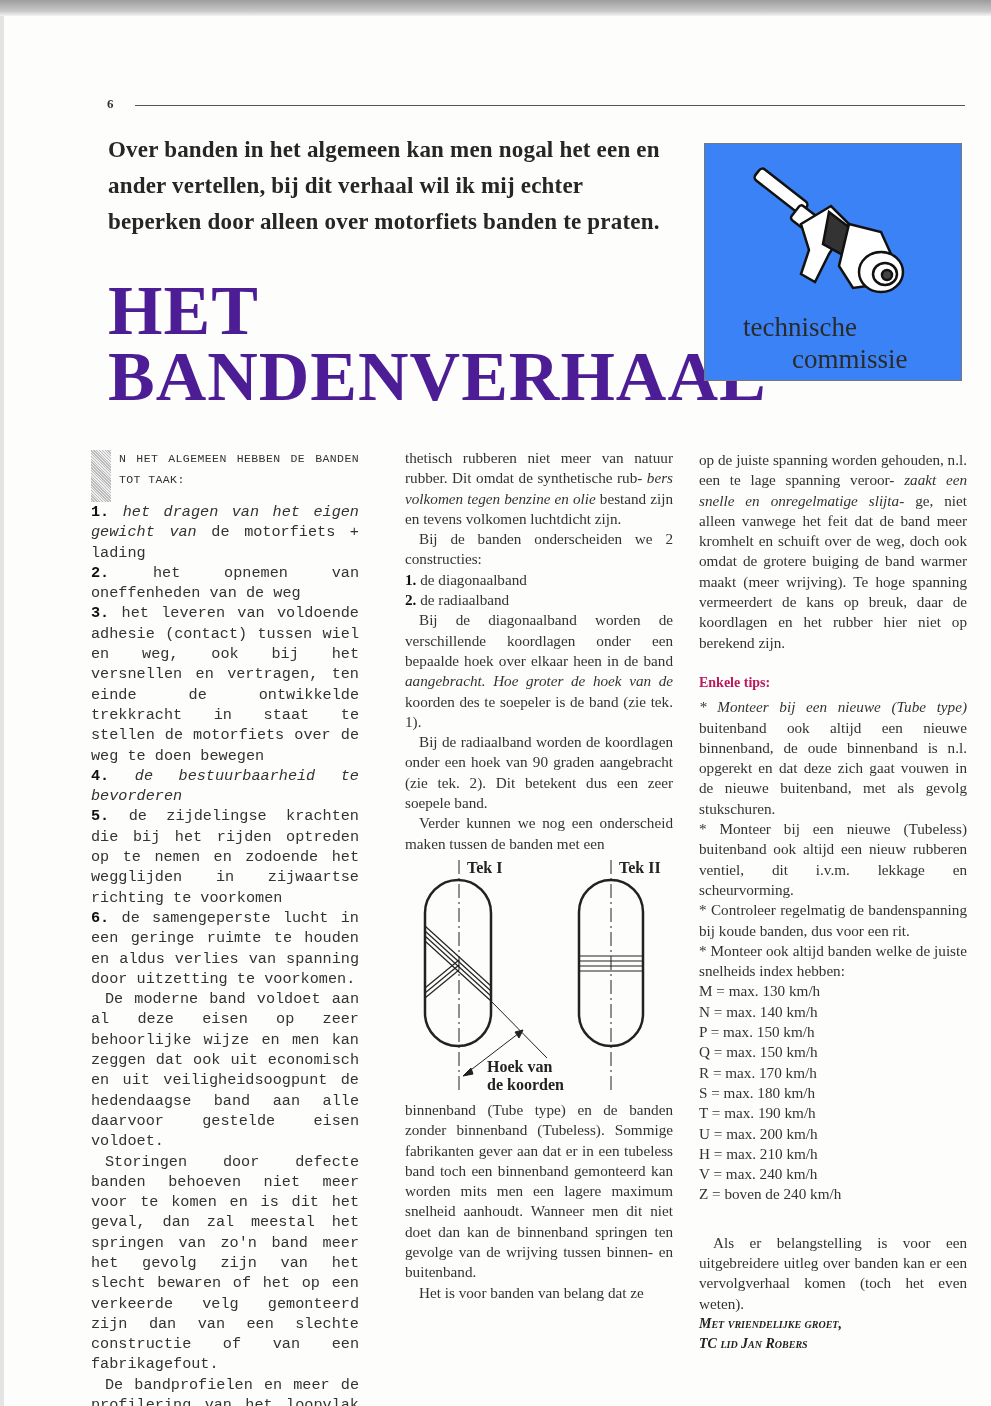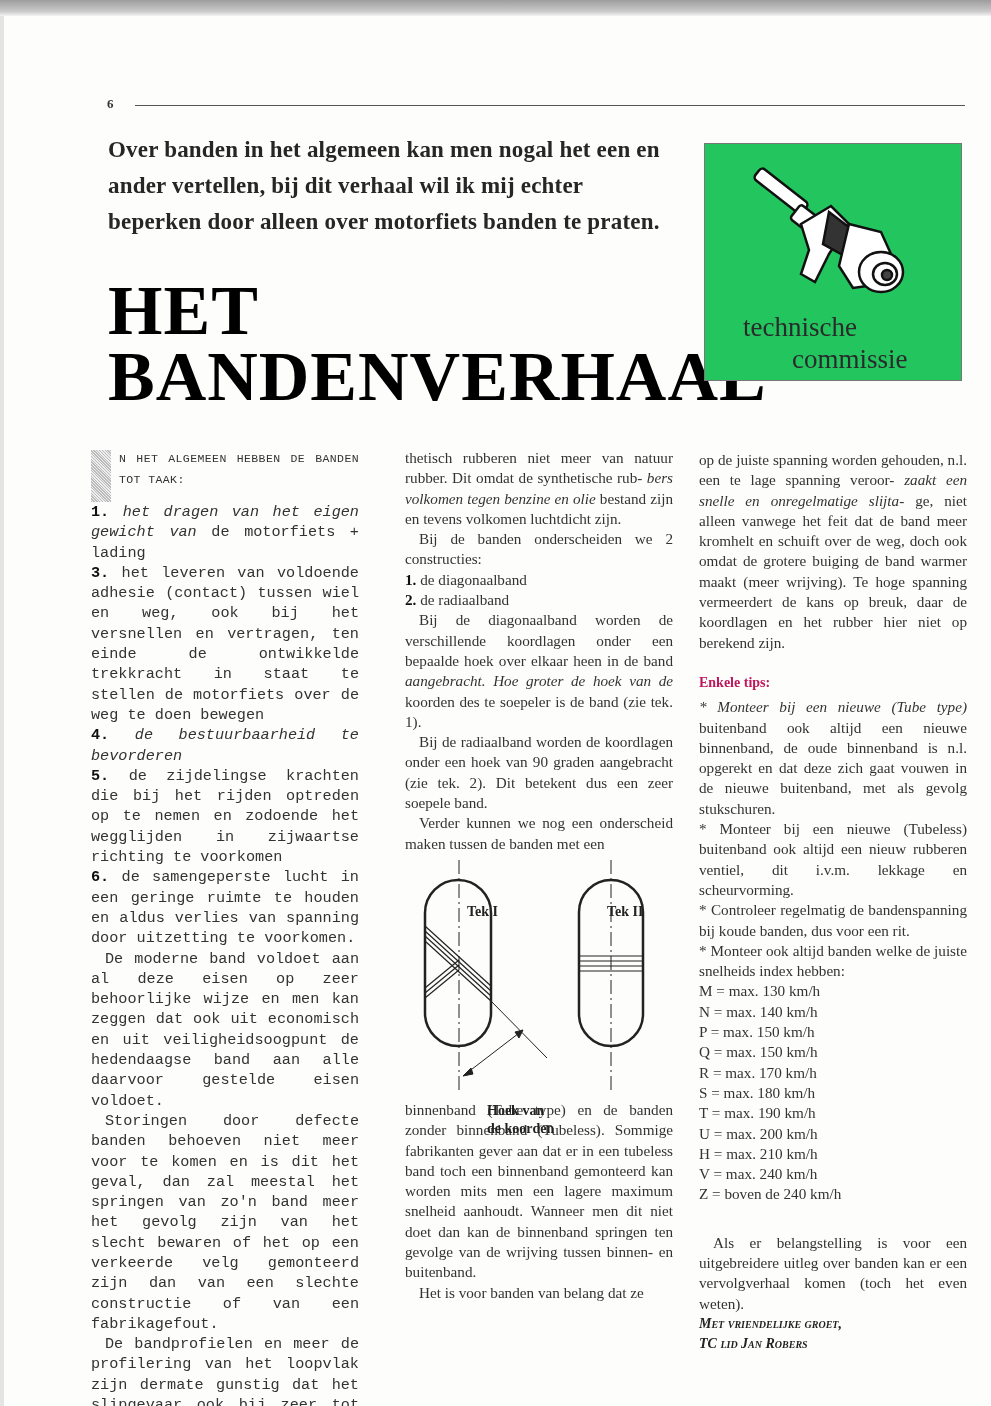--- a/index.html
+++ b/index.html
@@ -8,39 +8,39 @@
     font-family:"Liberation Serif", "DejaVu Serif", serif; color:#2a2a2a;
   }
   .scan-top { position:absolute; left:0; top:0; width:991px; height:16px;
     background:linear-gradient(#9d9d9d,#c9c9c9 70%,#f3f3f3); }
   .scan-left { position:absolute; left:0; top:16px; width:4px; height:1390px; background:#e4e4e4; }
   .page-num { position:absolute; left:107px; top:96px; font-size:13px; font-weight:bold; color:#333; }
   .page-rule { position:absolute; left:135px; top:105px; width:830px; height:1px; background:#555; }
   .intro { position:absolute; left:108px; top:132px; width:560px; font-size:23px; font-weight:bold;
     line-height:36px; color:#262626; letter-spacing:0.2px; }
   .title { position:absolute; left:108px; top:278px; font-size:70px; font-weight:bold; line-height:66px;
-    color:#000000; letter-spacing:1px; }
-  .logo-box { position:absolute; left:704px; top:143px; width:256px; height:236px; border:1px solid #777; background:#22c55e; }
+    color:#4c1d95; letter-spacing:1px; }
+  .logo-box { position:absolute; left:704px; top:143px; width:256px; height:236px; border:1px solid #777; background:#3b82f6; }
   .logo-box svg { position:absolute; left:26px; top:10px; }
   .logo-t1 { position:absolute; left:38px; top:168px; font-size:27px; color:#2a2a2a; }
   .logo-t2 { position:absolute; left:87px; top:200px; font-size:27px; color:#2a2a2a;text-align:right; }
   .col { position:absolute; width:268px; font-size:15.2px; line-height:20.3px; text-align:justify; color:#333; }
   .col p { margin:0; }
   .col .ind { text-indent:14px; }
   .c1 { left:91px; top:448px;font-family:Liberation Mono, monospace; }
   .c2 { left:405px; top:448px; }
   .c3 { left:699px; top:450px; }
   .dropcap { float:left; width:20px; height:52px; margin:2px 8px 0 0;
     background:repeating-linear-gradient(45deg,#bbb 0 1px,#eee 1px 2px); }
   .smallcaps { font-variant:small-caps; font-size:11.5px; letter-spacing:0.4px; line-height:20px; }
   .it { font-style:italic; }
   .b { font-weight:bold; color:#111; }
   .tips-h { font-weight:bold; font-size:14px; color:#be185d; margin-top:20px !important; margin-bottom:4px !important; }
   .figure { position:relative; height:236px; margin:4px 0 6px 0; }
-  .fig-lbl { position:absolute; font-weight:bold; font-size:14px; color:#222;margin-top:44px; }
+  .fig-lbl { position:absolute; font-weight:bold; font-size:16px; color:#222; }
   .sign { font-variant:small-caps; font-weight:bold; font-size:14px; color:#222; line-height:20px; }
 </style>
 </head>
 <body>
 
 <div class="scan-top"></div>
 <div class="scan-left"></div>
 
 <div class="page-num">6</div>
 <div class="page-rule"></div>
@@ -67,20 +67,21 @@
   <div class="logo-t1">technische</div>
   <div class="logo-t2">commissie</div>
 </div>
 
 <div class="col c1">
   <p>
     <span class="dropcap"></span>
     <span class="smallcaps">N HET ALGEMEEN HEBBEN DE BANDEN TOT TAAK:</span>
   </p>
   <p style="clear:both"><span class="b">1.</span> <span class="it">het dragen van het eigen gewicht van</span> <span>de motorfiets + lading</span></p>
+  <p><span class="b">2.</span> <span>het opnemen van oneffenheden van de weg</span></p>
   <p><span class="b">3.</span> <span>het leveren van voldoende adhesie (contact) tussen wiel en weg, ook bij het versnellen en vertragen, ten einde de ontwikkelde trekkracht in staat te stellen de motorfiets over de weg te doen bewegen</span></p>
   <p><span class="b">4.</span> <span class="it">de bestuurbaarheid te bevorderen</span></p>
   <p><span class="b">5.</span> <span>de zijdelingse krachten die bij het rijden optreden op te nemen en zodoende het wegglijden in zijwaartse richting te voorkomen</span></p>
   <p><span class="b">6.</span> <span>de samengeperste lucht in een geringe ruimte te houden en aldus verlies van spanning door uitzetting te voorkomen.</span></p>
   <p class="ind">De moderne band voldoet aan al deze eisen op zeer behoorlijke wijze en men kan zeggen dat ook uit economisch en uit veiligheidsoogpunt de hedendaagse band aan alle daarvoor gestelde eisen voldoet.</p>
   <p class="ind">Storingen door defecte banden behoeven niet meer voor te komen en is dit het geval, dan zal meestal het springen van zo'n band meer het gevolg zijn van het slecht bewaren of het op een verkeerde velg gemonteerd zijn dan van een slechte constructie of van een fabrikagefout.</p>
   <p class="ind">De bandprofielen en meer de profilering van het loopvlak zijn dermate gunstig dat het slipgevaar ook bij zeer tot slippen neigende wegen tot een minimum beperkt is. Banden defecten komen bij een juiste keuze van binnen- en buitenband uiterst zeldzaam voor, de keuze wordt veelal door de fabrikant opgegeven.</p>
   <p class="ind">De banden die we tegenwoordig gebruiken zijn minimum gemaakt van syn-</p>
 </div>
 
@@ -117,21 +118,21 @@
         <rect x="174" y="22" width="64" height="166" rx="32" ry="32" stroke-width="2.5"></rect>
         <g stroke-width="1.2">
           <line x1="174" y1="98" x2="238" y2="98"></line>
           <line x1="174" y1="103" x2="238" y2="103"></line>
           <line x1="174" y1="108" x2="238" y2="108"></line>
           <line x1="174" y1="113" x2="238" y2="113"></line>
         </g>
       </g>
     </svg>
     <div class="fig-lbl" style="left:62px;top:0px;">Tek I</div>
-    <div class="fig-lbl" style="left:202px;top:0px;font-family:Liberation Serif, serif;">Tek II</div>
+    <div class="fig-lbl" style="left:214px;top:0px;font-family:Liberation Serif, serif;">Tek II</div>
     <div class="fig-lbl" style="left:82px;top:200px;line-height:18px;">
       <div>Hoek van</div>
       <div>de koorden</div>
     </div>
   </div>
 
   <p>binnenband (Tube type) en de banden zonder binnenband (Tubeless). Sommige fabrikanten gever aan dat er in een tubeless band toch een binnenband gemonteerd kan worden mits men een lagere maximum snelheid aanhoudt. Wanneer men dit niet doet dan kan de binnenband springen ten gevolge van de wrijving tussen binnen- en buitenband.</p>
   <p class="ind">Het is voor banden van belang dat ze</p>
 </div>
 

